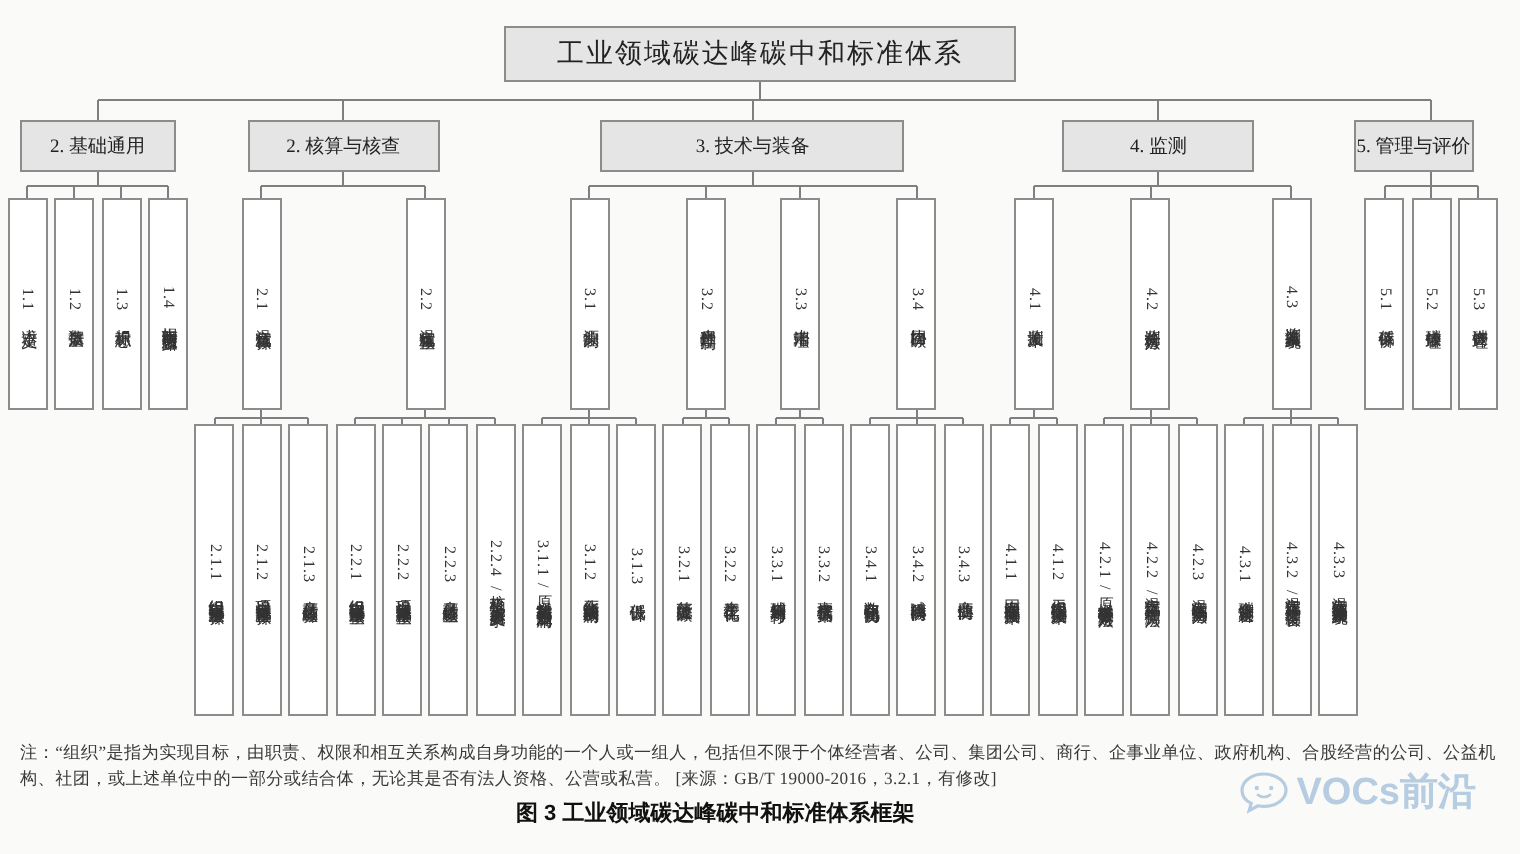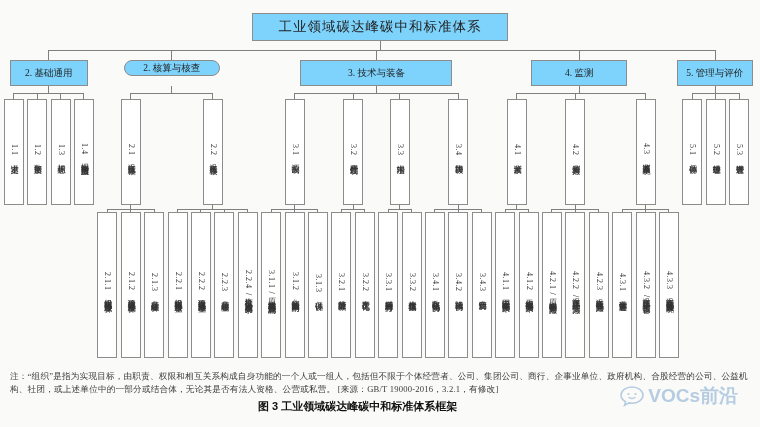--- a/index.html
+++ b/index.html
@@ -5,21 +5,21 @@
   html,body{margin:0;padding:0;}
   body{
     width:760px;height:427px;overflow:hidden;position:relative;
     background:#fafaf8;
     font-family:"Liberation Serif","DejaVu Serif",serif;
   }
   #stage{position:absolute;left:0;top:0;width:760px;height:427px;}
   #connectors{position:absolute;left:0;top:0;pointer-events:none;}
   .hbox{
     position:absolute;box-sizing:border-box;
-    background:#7dd3fc;border:1px solid #8c8c8c;
+    background:#e5e5e5;border:1px solid #8c8c8c;
     display:flex;align-items:center;justify-content:center;
     color:#222;white-space:nowrap;
   }
   .root-box{font-size:13.5px;letter-spacing:1px;}
   .section-box{font-size:9.5px;}
   .vbox{
     position:absolute;box-sizing:border-box;
     background:#fff;border:1px solid #8c8c8c;
     width:20px;
     writing-mode:vertical-rl;text-orientation:mixed;
@@ -58,21 +58,21 @@
     <div class="hbox section-box" style="left: 9.8px; top: 60px; width: 78px; height: 26px;">2. 基础通用</div>
     <div class="vbox" style="left: 97.3px; top: 212px; height: 146px;">2.1.1 组织温室气体排放量核算</div>
     <div class="vbox" style="left: 120.7px; top: 212px; height: 146px;">2.1.2 项目温室气体减排量核算</div>
     <div class="vbox" style="left: 144.1px; top: 212px; height: 146px;">2.1.3 产品碳足迹核算</div>
     <div class="vbox" style="left: 120.7px; top: 99px; height: 106px;">2.1 温室气体核算</div>
     <div class="vbox" style="left: 167.5px; top: 212px; height: 146px;">2.2.1 组织温室气体排放量核查</div>
     <div class="vbox" style="left: 190.9px; top: 212px; height: 146px;">2.2.2 项目温室气体减排量核查</div>
     <div class="vbox" style="left: 214.3px; top: 212px; height: 146px;">2.2.3 产品碳足迹核查</div>
     <div class="vbox" style="left: 237.7px; top: 212px; height: 146px;">2.2.4 核查机构/人员资质能力要求</div>
     <div class="vbox" style="left: 202.6px; top: 99px; height: 106px;">2.2 温室气体核查</div>
-    <div class="hbox section-box" style="left: 123.65px; top: 60px; width: 96px; height: 16px; border-radius: 10px;">2. 核算与核查</div>
+    <div class="hbox section-box" style="left: 123.65px; top: 60px; width: 96px; height: 26px;">2. 核算与核查</div>
     <div class="vbox" style="left: 261.1px; top: 212px; height: 146px;">3.1.1 原/燃料替代与可再生能源利用</div>
     <div class="vbox" style="left: 284.5px; top: 212px; height: 146px;">3.1.2 化石能源清洁低碳利用</div>
     <div class="vbox" style="left: 307.9px; top: 212px; height: 146px;">3.1.3 低碳设计</div>
     <div class="vbox" style="left: 284.5px; top: 99px; height: 106px;">3.1 源头控制</div>
     <div class="vbox" style="left: 331.3px; top: 212px; height: 146px;">3.2.1 节能提效降碳</div>
     <div class="vbox" style="left: 354.7px; top: 212px; height: 146px;">3.2.2 生产工艺优化</div>
     <div class="vbox" style="left: 343px; top: 99px; height: 106px;">3.2 生产过程控制</div>
     <div class="vbox" style="left: 378.1px; top: 212px; height: 146px;">3.3.1 碳捕集利用与封存</div>
     <div class="vbox" style="left: 401.5px; top: 212px; height: 146px;">3.3.2 直接空气碳捕集</div>
     <div class="vbox" style="left: 389.8px; top: 99px; height: 106px;">3.3 末端治理</div>
@@ -89,21 +89,21 @@
     <div class="vbox" style="left: 588.7px; top: 212px; height: 146px;">4.2.3 温室气体在线监测方法</div>
     <div class="vbox" style="left: 565.3px; top: 99px; height: 106px;">4.2 监测分析方法</div>
     <div class="vbox" style="left: 612.1px; top: 212px; height: 146px;">4.3.1 碳含量测定设备</div>
     <div class="vbox" style="left: 635.5px; top: 212px; height: 146px;">4.3.2 温室气体采样/检测设备</div>
     <div class="vbox" style="left: 658.9px; top: 212px; height: 146px;">4.3.3 温室气体在线监测设备及系统</div>
     <div class="vbox" style="left: 635.5px; top: 99px; height: 106px;">4.3 监测设备及系统</div>
     <div class="hbox section-box" style="left: 531.2px; top: 60px; width: 96px; height: 26px;">4. 监测</div>
     <div class="vbox" style="left: 682.3px; top: 99px; height: 106px;">5.1 低碳评价</div>
     <div class="vbox" style="left: 705.7px; top: 99px; height: 106px;">5.2 碳排放管理</div>
     <div class="vbox" style="left: 729.1px; top: 99px; height: 106px;">5.3 碳资产管理</div>
-    <div class="hbox section-box" style="left: 676.7px; top: 60px; width: 76px; height: 26px;">5. 管理与评价</div>
+    <div class="hbox section-box" style="left: 676.7px; top: 60px; width: 60px; height: 26px;">5. 管理与评价</div>
     <div class="hbox root-box" style="left: 252px; top: 13px; width: 256px; height: 28px;">工业领域碳达峰碳中和标准体系</div>
   </div>
 
 <p id="note">注：“组织”是指为实现目标，由职责、权限和相互关系构成自身功能的一个人或一组人，包括但不限于个体经营者、公司、集团公司、商行、企事业单位、政府机构、合股经营的公司、公益机构、社团，或上述单位中的一部分或结合体，无论其是否有法人资格、公营或私营。 [来源：GB/T 19000-2016，3.2.1，有修改]</p>
 
 <div id="caption">图 3  工业领域碳达峰碳中和标准体系框架</div>
 
 <div id="watermark" style="color: rgb(169, 196, 222);">
   <svg width="26" height="22" viewBox="0 0 26 22">
     <path d="M13 2 C6.9 2 2 5.6 2 10.1 C2 12.9 3.8 15.3 6.6 16.7 L5.6 20.3 L10 17.9 C11 18.1 12 18.2 13 18.2 C19.1 18.2 24 14.6 24 10.1 C24 5.6 19.1 2 13 2 Z" fill="none" stroke="#a9c4de" stroke-width="1.6"></path>

